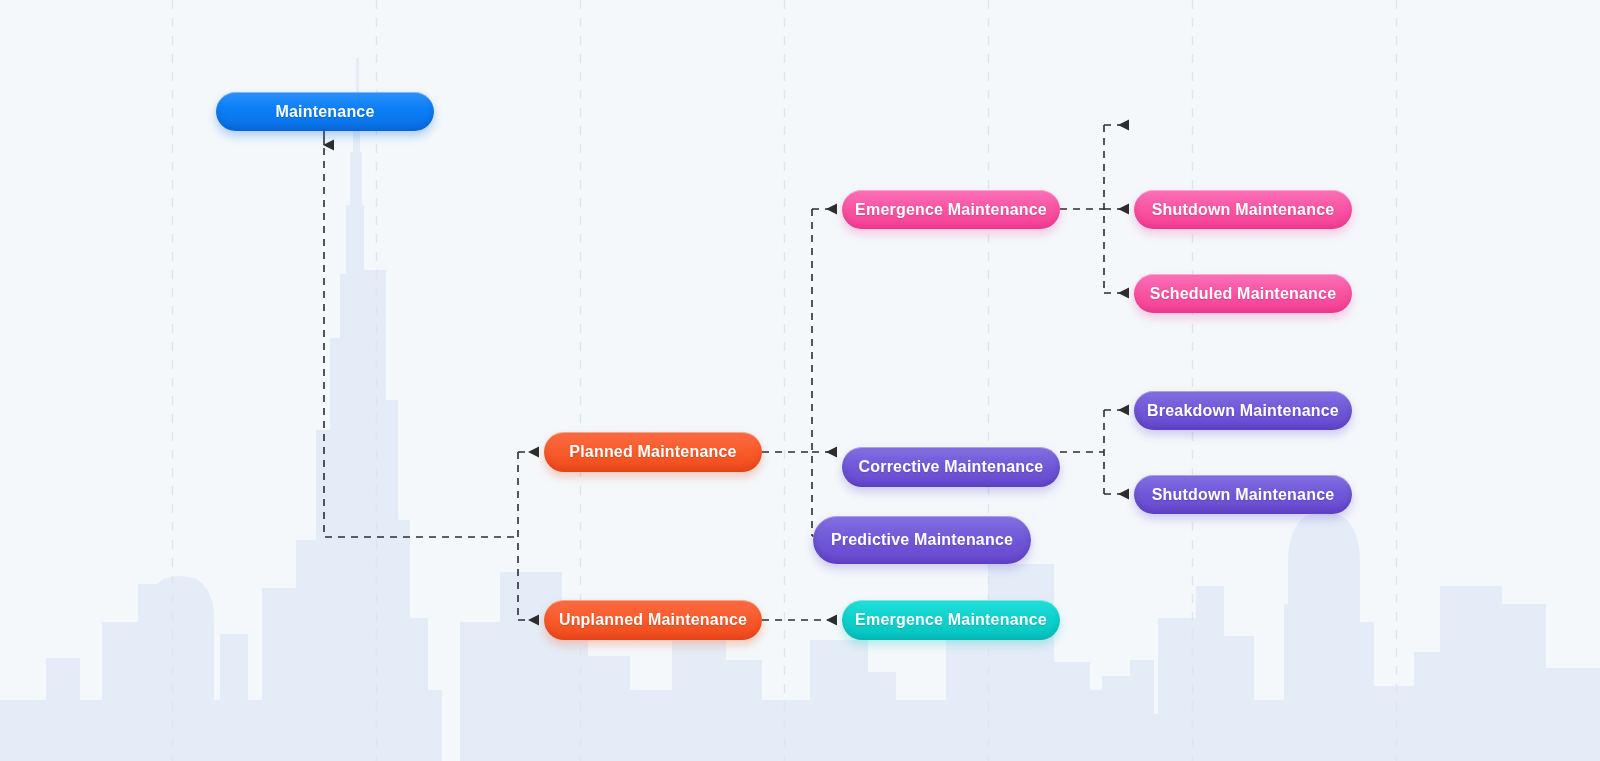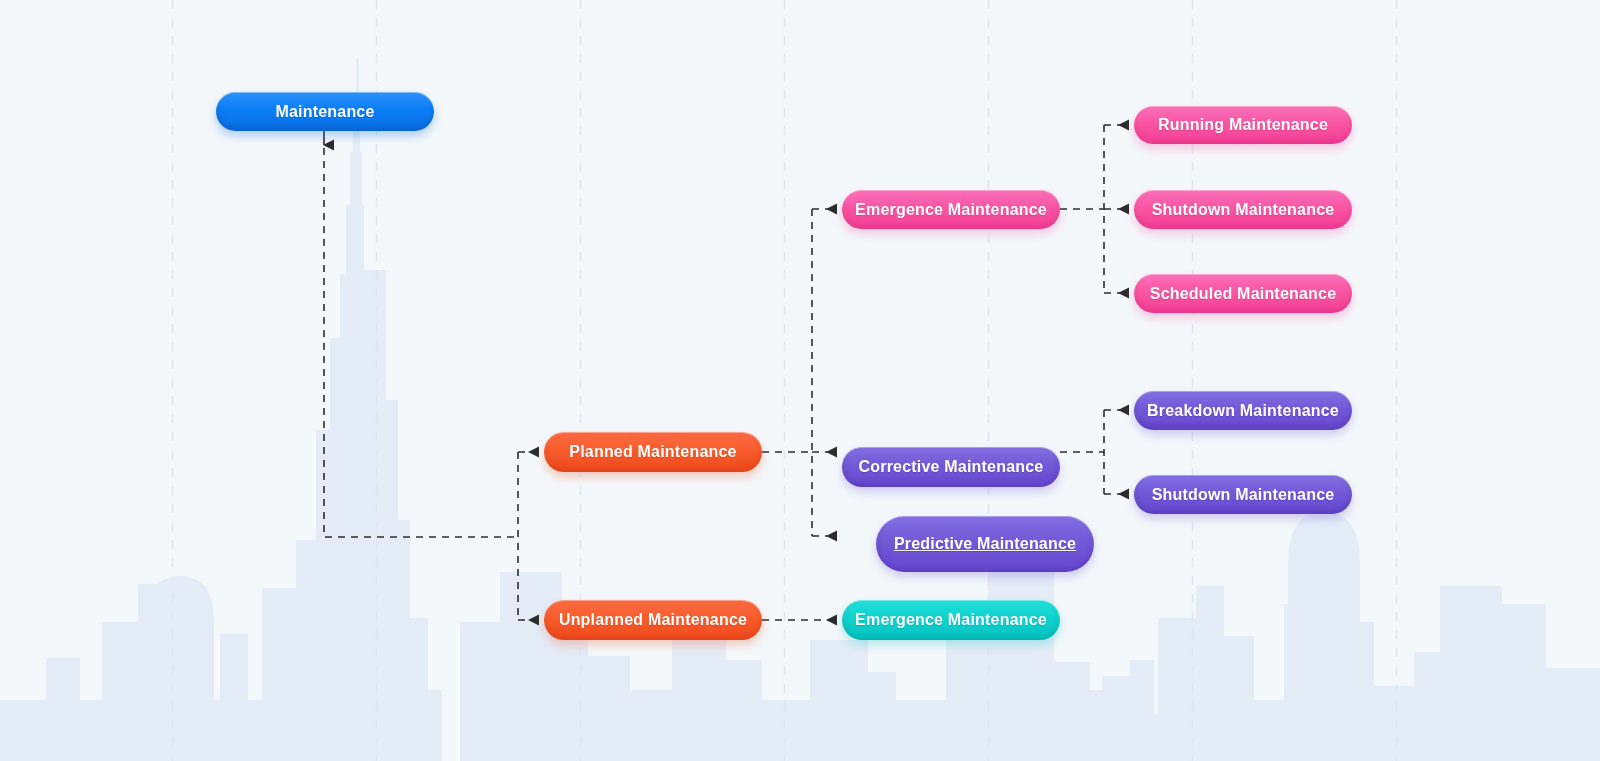--- a/index.html
+++ b/index.html
@@ -226,29 +226,26 @@
       </div>
     <div class="node orange" style="left: 544px; top: 600px; width: 218px; height: 40px; align-items: center;">
         <span class="node-label">Unplanned Maintenance</span>
       </div>
     <div class="node pink" style="left: 842px; top: 190px; width: 218px; height: 39px;">
         <span class="node-label">Emergence Maintenance</span>
       </div>
     <div class="node purple" style="left: 842px; top: 447px; width: 218px; height: 40px;">
         <span class="node-label">Corrective Maintenance</span>
       </div>
-    <div class="node purple" style="left: 876px; top: 516px; width: 218px; height: 56px; text-decoration: underline;">
+    <div class="node purple" style="left: 813px; top: 516px; width: 218px; height: 48px;">
         <span class="node-label">Predictive Maintenance</span>
       </div>
     <div class="node teal" style="left: 842px; top: 600px; width: 218px; height: 40px;">
         <span class="node-label">Emergence Maintenance</span>
       </div>
-    <div class="node pink" style="left: 1134px; top: 106px; width: 218px; height: 38px;">
-        <span class="node-label">Running Maintenance</span>
-      </div>
     <div class="node pink" style="left: 1134px; top: 190px; width: 218px; height: 39px;">
         <span class="node-label">Shutdown Maintenance</span>
       </div>
     <div class="node pink" style="left: 1134px; top: 274px; width: 218px; height: 39px;">
         <span class="node-label">Scheduled Maintenance</span>
       </div>
     <div class="node purple" style="left: 1134px; top: 391px; width: 218px; height: 39px;">
         <span class="node-label">Breakdown Maintenance</span>
       </div>
     <div class="node purple" style="left: 1134px; top: 475px; width: 218px; height: 39px;">

